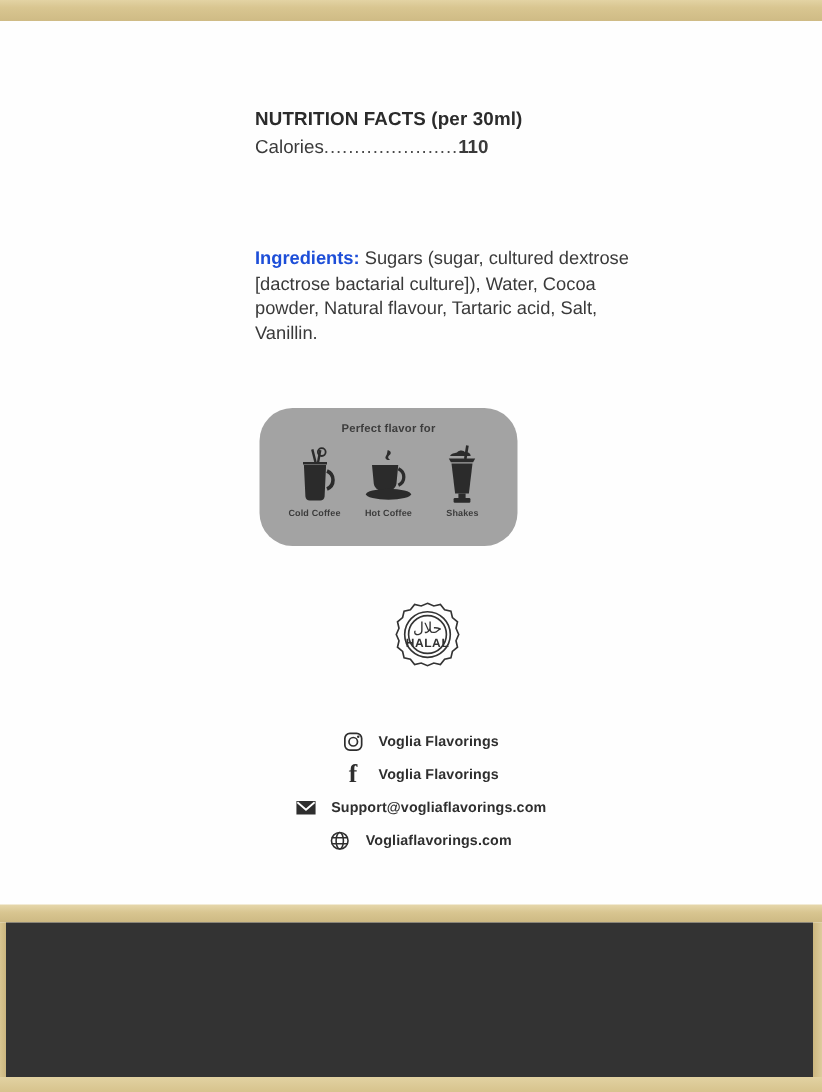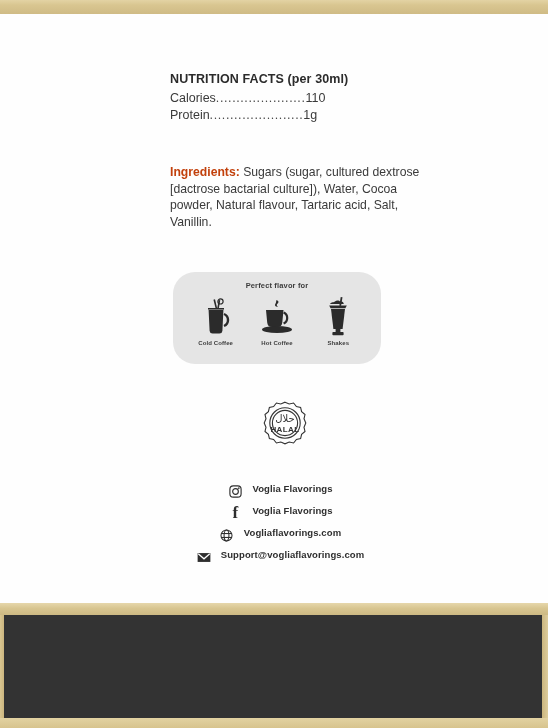--- a/index.html
+++ b/index.html
@@ -94,45 +94,45 @@
     white-space: nowrap;
     color: #3a3a3a;
   }
   .nutrition-name { flex: 0 0 auto; }
   .nutrition-dots {
     flex: 0 0 auto;
     letter-spacing: 0.6px;
     color: #4a4a4a;
     overflow: hidden;
   }
-  .nutrition-value { flex: 0 0 auto; }
+  .nutrition-value { flex: 0 0 auto; font-weight: bold; }
 
   
   .ingredients {
     position: absolute;
     left: 170px;
     top: 164px;
     width: 250px;
     font-size: 12.2px;
     line-height: 16.5px;
     color: #3a3a3a;
   }
   .ingredients b {
-    color: #c2410c;
+    color: #1d4ed8;
     font-weight: bold;
   }
 
   
   .flavor-panel {
     position: absolute;
     left: 173px;
     top: 272px;
-    width: 208px;
+    width: 172px;
     height: 92px;
-    background: #e5e5e5;
+    background: #a3a3a3;
     border-radius: 22px;
   }
   .flavor-title {
     text-align: center;
     font-size: 7.5px;
     font-weight: bold;
     color: #3c3c3c;
     padding-top: 9px;
     letter-spacing: 0.15px;
   }
@@ -174,21 +174,21 @@
 
   
   .contacts {
     position: absolute;
     left: 120px;
     top: 483px;
     width: 320px;
   }
   .contact-row {
     display: flex;
-    align-items: flex-start;
+    align-items: center;
     justify-content: center;
     height: 22px;
     gap: 9px;
   }
   .contact-icon {
     width: 16px;
     height: 16px;
     display: flex;
     align-items: center;
     justify-content: center;
@@ -217,25 +217,20 @@
 
   <div class="nutrition">
     <div class="nutrition-title">NUTRITION FACTS (per 30ml)</div>
 
     <div class="nutrition-row">
       <span class="nutrition-name">Calories</span>
       <span class="nutrition-dots">......................</span>
       <span class="nutrition-value">110</span>
     </div>
 
-    <div class="nutrition-row">
-      <span class="nutrition-name">Protein</span>
-      <span class="nutrition-dots">.......................</span>
-      <span class="nutrition-value">1g</span>
-    </div>
 
 
   </div>
 
   <div class="ingredients">
     <b>Ingredients:</b>
     <span>Sugars (sugar, cultured dextrose [dactrose bactarial culture]), Water, Cocoa powder, Natural flavour, Tartaric acid, Salt, Vanillin.</span>
   </div>
 
   <div class="flavor-panel">
@@ -324,42 +319,42 @@
 
     <div class="contact-row">
       <span class="contact-icon">
         <span class="fb-glyph">f</span>
       </span>
       <span class="contact-text">Voglia Flavorings</span>
     </div>
 
     <div class="contact-row">
       <span class="contact-icon">
+        <svg width="14" height="11" viewBox="0 0 18 13" aria-hidden="true">
+          <path d="M0.8 0.8 h16.4 v11.4 h-16.4 z" fill="#2e2e2e"></path>
+          <path d="M1.6 1.8 L9 8.2 L16.4 1.8" fill="none" stroke="#ffffff" stroke-width="1.6"></path>
+        </svg>
+      </span>
+      <span class="contact-text">Support@vogliaflavorings.com</span>
+    </div>
+
+    <div class="contact-row">
+      <span class="contact-icon">
         <svg width="13" height="13" viewBox="0 0 16 16" aria-hidden="true">
           <g fill="none" stroke="#2e2e2e" stroke-width="1.3">
             <circle cx="8" cy="8" r="6.8"></circle>
             <ellipse cx="8" cy="8" rx="3" ry="6.8"></ellipse>
             <line x1="1.4" y1="5.6" x2="14.6" y2="5.6"></line>
             <line x1="1.4" y1="10.4" x2="14.6" y2="10.4"></line>
           </g>
         </svg>
       </span>
       <span class="contact-text">Vogliaflavorings.com</span>
     </div>
 
-    <div class="contact-row">
-      <span class="contact-icon">
-        <svg width="14" height="11" viewBox="0 0 18 13" aria-hidden="true">
-          <path d="M0.8 0.8 h16.4 v11.4 h-16.4 z" fill="#2e2e2e"></path>
-          <path d="M1.6 1.8 L9 8.2 L16.4 1.8" fill="none" stroke="#ffffff" stroke-width="1.6"></path>
-        </svg>
-      </span>
-      <span class="contact-text">Support@vogliaflavorings.com</span>
-    </div>
-
   </div>
 
   <div class="band-gold-bottom"></div>
   <div class="rail-left"></div>
   <div class="panel-dark"></div>
   <div class="rail-right"></div>
   <div class="band-gold-foot"></div>
 
 </div>
 

